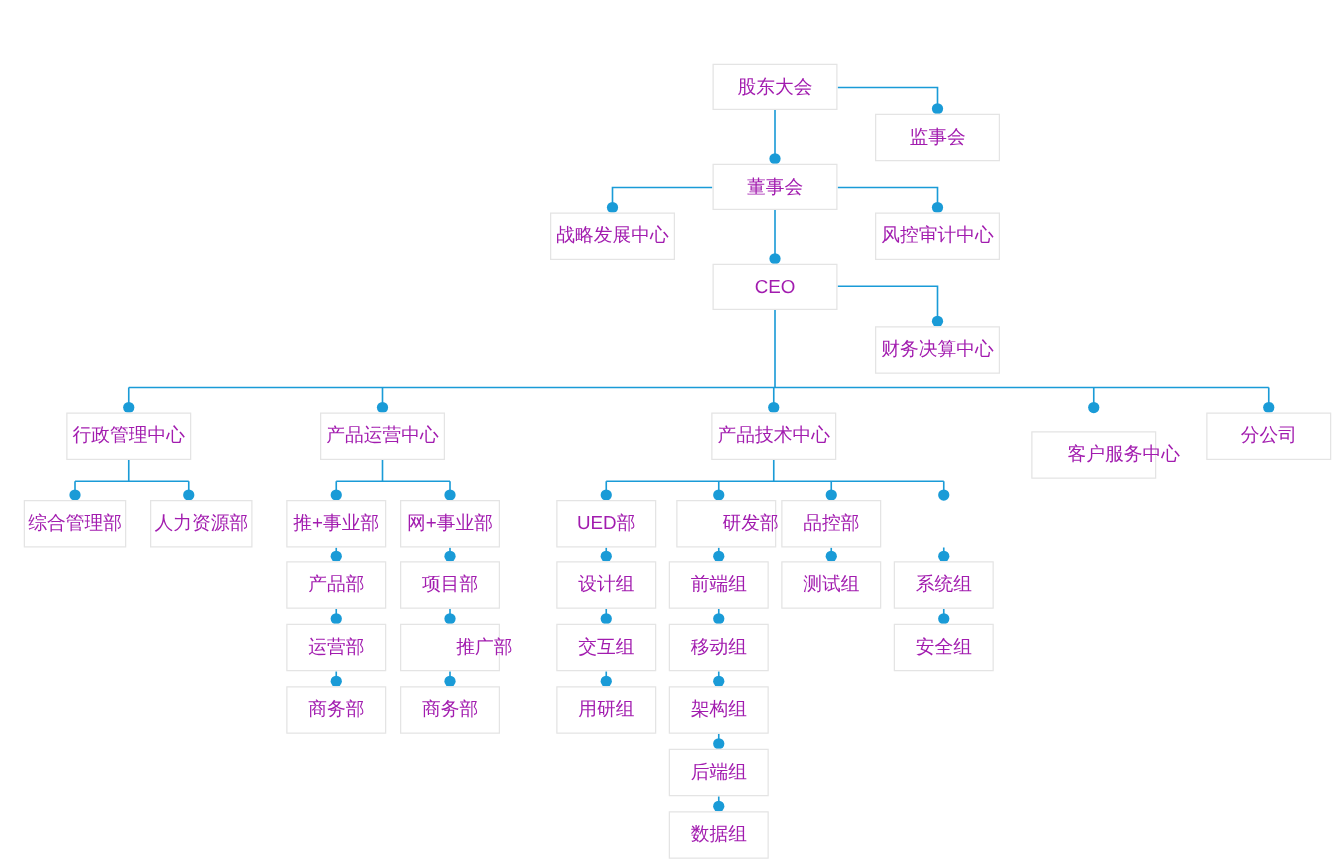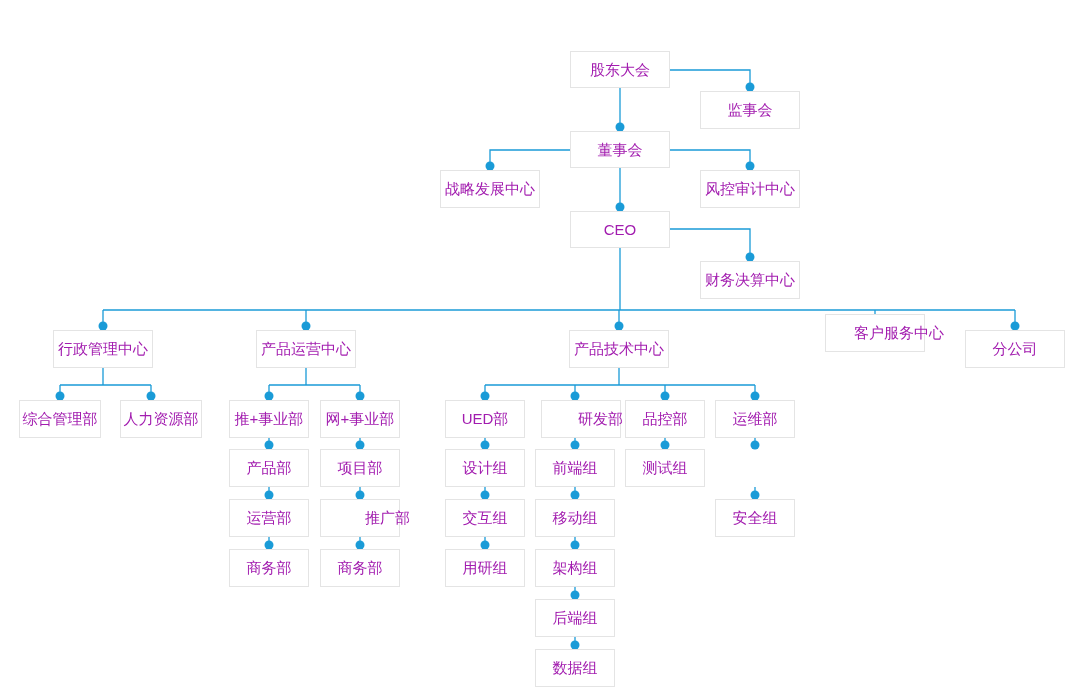--- a/index.html
+++ b/index.html
@@ -98,37 +98,37 @@
   <div class="node" style="left:700px;top:91px;">监事会</div>
   <div class="node" style="left:570px;top:131px;height:37px;line-height:35px;">董事会</div>
   <div class="node" style="left:440px;top:170px;">战略发展中心</div>
   <div class="node" style="left:700px;top:170px;">风控审计中心</div>
   <div class="node" style="left:570px;top:211px;height:37px;line-height:35px;">CEO</div>
   <div class="node" style="left:700px;top:261px;">财务决算中心</div>
 
   <div class="node" style="left:53px;top:330px;">行政管理中心</div>
   <div class="node" style="left:256px;top:330px;">产品运营中心</div>
   <div class="node" style="left:569px;top:330px;">产品技术中心</div>
-  <div class="node" style="left:825px;top:314px;padding-left:28px;">客户服务中心</div>
+  <div class="node" style="left:825px;top:345px;padding-left:28px;">客户服务中心</div>
   <div class="node" style="left:965px;top:330px;">分公司</div>
 
   <div class="node smm" style="left:19px;top:400px;">综合管理部</div>
   <div class="node smm" style="left:120px;top:400px;">人力资源部</div>
   <div class="node sm" style="left:229px;top:400px;">推+事业部</div>
   <div class="node sm" style="left:320px;top:400px;">网+事业部</div>
   <div class="node sm" style="left:445px;top:400px;">UED部</div>
   <div class="node sm" style="left:541px;top:400px;padding-left:36px;">研发部</div>
   <div class="node sm" style="left:625px;top:400px;">品控部</div>
-  <div class="node sm" style="left:715px;top:400px;">运维部</div>
 
   <div class="node sm" style="left:229px;top:449px;font-family:Liberation Serif, serif;">产品部</div>
   <div class="node sm" style="left:320px;top:449px;">项目部</div>
   <div class="node sm" style="left:445px;top:449px;">设计组</div>
   <div class="node sm" style="left:535px;top:449px;">前端组</div>
   <div class="node sm" style="left:625px;top:449px;">测试组</div>
+  <div class="node sm" style="left:715px;top:449px;">系统组</div>
 
   <div class="node sm" style="left:229px;top:499px;">运营部</div>
   <div class="node sm" style="left:320px;top:499px;padding-left:44px;">推广部</div>
   <div class="node sm" style="left:445px;top:499px;">交互组</div>
   <div class="node sm" style="left:535px;top:499px;">移动组</div>
   <div class="node sm" style="left:715px;top:499px;">安全组</div>
 
   <div class="node sm" style="left:229px;top:549px;">商务部</div>
   <div class="node sm" style="left:320px;top:549px;">商务部</div>
   <div class="node sm" style="left:445px;top:549px;">用研组</div>

